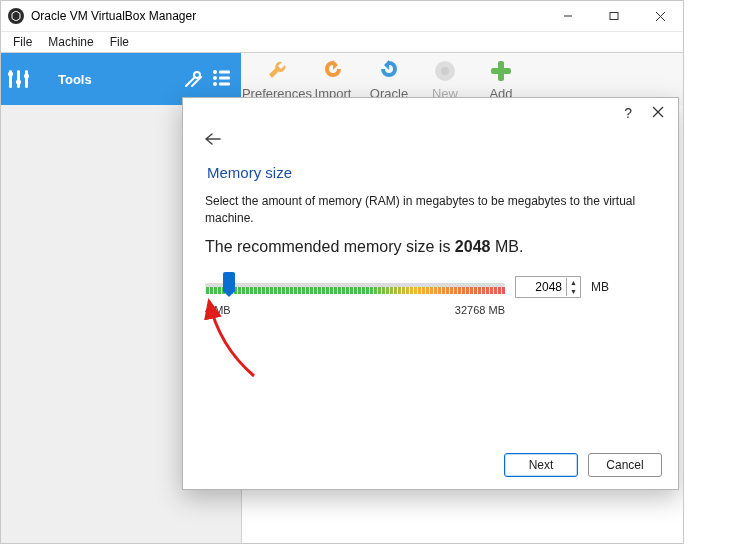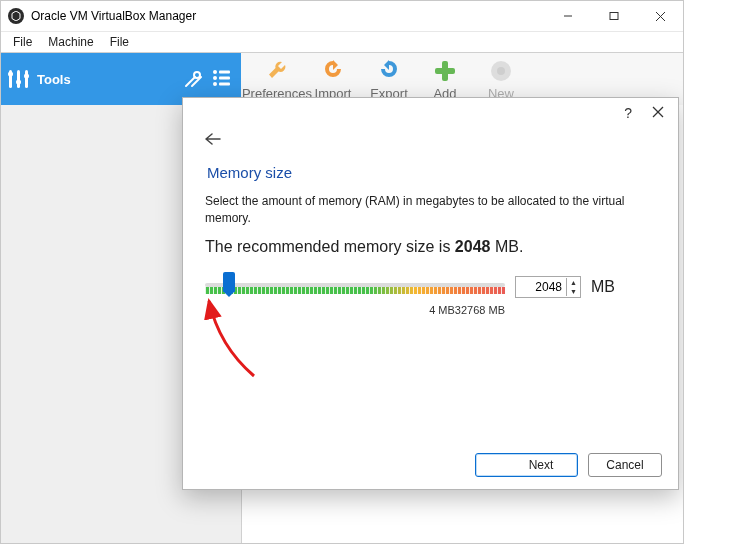--- a/index.html
+++ b/index.html
@@ -6,21 +6,21 @@
   .win{width:684px;height:544px;position:relative;border:1px solid #c8c8c8;box-sizing:border-box;background:#fff;overflow:hidden;}
   .titlebar{height:30px;display:flex;align-items:center;border-bottom:1px solid #e8e8e8;}
   .titlebar .app-icon{width:16px;height:16px;margin:0 7px;border-radius:50%;background:#2b2b2b;display:flex;align-items:center;justify-content:center;}
   .titlebar .app-icon svg{width:10px;height:10px;}
   .titlebar .title{flex:1;font-size:12px;color:#000;}
   .win-controls{display:flex;height:100%;}
   .win-controls div{width:46px;display:flex;align-items:center;justify-content:center;color:#555;}
   .menubar{height:20px;display:flex;align-items:center;gap:4px;padding:0 6px;color:#222;}
   .menubar span{padding:2px 6px;text-align:right;}
   .toolbar{height:52px;display:flex;align-items:stretch;border-top:1px solid #d0d0d0;border-bottom:1px solid #d0d0d0;background:#f7f7f7;}
-  .tools-btn{width:240px;background:#3397e6;color:#fff;display:flex;align-items:center;font-weight:600;font-size:13px;}
+  .tools-btn{width:240px;background:#3397e6;color:#fff;display:flex;align-items:center;font-weight:600;font-size:13px;gap:21px;}
   .tools-btn .tb-icon{width:36px;display:flex;justify-content:center;}
   .tools-btn .label{flex:1;}
   .tools-btn .right-icons{display:flex;gap:6px;margin-right:8px;}
   .tb-sep{width:8px;background:#f7f7f7;}
   .tb-item{width:56px;display:flex;flex-direction:column;align-items:center;justify-content:center;font-size:13px;color:#555;gap:2px;opacity:.85;}
   .tb-item.dis{opacity:.45;}
   .body{position:absolute;top:104px;left:0;right:0;bottom:0;background:#fff;}
   .sidebar{position:absolute;top:0;left:0;width:240px;bottom:0;background:#efefef;border-right:1px solid #d0d0d0;}
   
   .dialog{position:absolute;top:96px;left:181px;width:497px;height:393px;background:#fff;border:1px solid #b5b5b5;box-shadow:0 8px 24px rgba(0,0,0,.25);box-sizing:border-box;}
@@ -31,29 +31,29 @@
   .dlg-section-title{font-size:15px;color:#1a4ea8;padding:4px 24px 12px;}
   .dlg-text{padding:0 22px 10px;font-size:12px;color:#222;line-height:1.45;max-width:460px;}
   .dlg-rec{padding:0 22px 16px;font-size:16px;}
   .slider-row{display:flex;align-items:center;gap:10px;padding:0 22px;}
   .slider-wrap{position:relative;flex:0 0 300px;height:30px;}
   .slider-track{position:absolute;top:11px;left:0;right:0;height:4px;background:#dcdcdc;border-radius:2px;}
   .slider-gradient{position:absolute;top:15px;left:0;right:0;height:7px;background:linear-gradient(to right,#47c04a 0%,#47c04a 55%,#f5b731 70%,#f17b3e 85%,#e95b56 100%);}
   .slider-ticks{position:absolute;top:15px;left:0;right:0;height:7px;background-image:repeating-linear-gradient(to right,rgba(255,255,255,.85) 0 1px,transparent 1px 4px);}
   .slider-thumb{position:absolute;top:0;width:12px;height:20px;background:#0a6ed1;border-radius:2px 2px 1px 1px;left:18px;}
   .slider-thumb:after{content:"";position:absolute;bottom:-5px;left:0;width:0;height:0;border-left:6px solid transparent;border-right:6px solid transparent;border-top:6px solid #0a6ed1;}
-  .slider-labels{display:flex;justify-content:flex-end;padding:2px 22px 0;width:300px;font-size:11px;color:#333;}
+  .slider-labels{display:flex;justify-content:space-between;padding:2px 22px 0;width:300px;font-size:11px;color:#333;gap:36px;}
   .spin{display:flex;align-items:center;border:1px solid #a8a8a8;height:20px;background:#fff;}
   .spin input{border:none;width:42px;text-align:right;font-size:12px;padding:0 4px;outline:none;background:#fff;}
   .spin .arrows{display:flex;flex-direction:column;border-left:1px solid #a8a8a8;}
   .spin .arrows div{width:13px;height:9px;display:flex;align-items:center;justify-content:center;font-size:7px;line-height:1;color:#333;}
-  .unit{font-size:16px;}
+  .unit{font-size:12px;}
   .dlg-buttons{position:absolute;bottom:12px;right:16px;display:flex;gap:10px;}
   .btn{min-width:72px;height:22px;border:1px solid #8f8f8f;background:#fff;border-radius:3px;font-size:12px;display:flex;align-items:center;justify-content:center;}
-  .btn.primary{border-color:#0a6ed1;box-shadow:inset 0 0 0 1px #bcdcf7;padding-left:29px;}
+  .btn.primary{border-color:#0a6ed1;box-shadow:inset 0 0 0 1px #bcdcf7;}
   
   .arrow-anno{position:absolute;pointer-events:none;}
   
   .mascot{position:absolute;top:118px;right:24px;width:138px;height:150px;pointer-events:none;}
   .penguin-body{position:absolute;left:30px;top:0;width:78px;height:98px;background:#111;border-radius:50% 50% 46% 46%;}
   .penguin-belly{position:absolute;left:44px;top:28px;width:50px;height:64px;background:#fff;border-radius:50%;}
   .penguin-eye{position:absolute;top:18px;width:24px;height:30px;background:#fff;border-radius:50%;}
   .penguin-eye.l{left:42px;} .penguin-eye.r{left:70px;}
   .penguin-pupil{position:absolute;width:7px;height:9px;background:#000;border-radius:50%;top:10px;left:9px;}
   .penguin-beak{position:absolute;left:58px;top:40px;width:22px;height:12px;background:#f5a623;border-radius:4px 4px 8px 8px;}
@@ -144,35 +144,35 @@
     <div class="tb-item">
       <svg width="26" height="26" viewBox="0 0 26 26">
           <path d="M13 3 a8 8 0 1 0 8 8 h-4 a4 4 0 1 1-4-4 v5 l5-5-5-5z" fill="#f28a1e"></path>
         </svg>
       <span>Import</span>
     </div>
     <div class="tb-item">
       <svg width="26" height="26" viewBox="0 0 26 26">
           <path d="M13 3 a8 8 0 1 1-8 8 h4 a4 4 0 1 0 4-4 v5 l-5-5 5-5z" fill="#1e88d6"></path>
         </svg>
-      <span>Export</span>
+      <span>Oracle</span>
+    </div>
+    <div class="tb-item dis">
+      <svg width="26" height="26" viewBox="0 0 26 26">
+          <circle cx="13" cy="13" r="10" fill="#bfbfbf"></circle>
+          <circle cx="13" cy="13" r="4" fill="#9e9e9e"></circle>
+        </svg>
+      <span>New</span>
     </div>
     <div class="tb-item">
       <svg width="26" height="26" viewBox="0 0 26 26">
           <rect x="10" y="3" width="6" height="20" rx="2" fill="#4eae3a"></rect>
           <rect x="3" y="10" width="20" height="6" rx="2" fill="#4eae3a"></rect>
         </svg>
       <span>Add</span>
-    </div>
-    <div class="tb-item dis">
-      <svg width="26" height="26" viewBox="0 0 26 26">
-          <circle cx="13" cy="13" r="10" fill="#bfbfbf"></circle>
-          <circle cx="13" cy="13" r="4" fill="#9e9e9e"></circle>
-        </svg>
-      <span>New</span>
     </div>
   </div>
 
   <div class="body">
     <div class="sidebar"></div>
   </div>
 
   <div class="mascot">
     <div class="penguin-body"></div>
     <div class="penguin-belly"></div>
@@ -203,21 +203,21 @@
       </span>
     </div>
     <div class="dlg-header">
       <span class="back">
         <svg width="16" height="12" viewBox="0 0 16 12">
             <path d="M7 1 L1 6 L7 11 M1 6 H15" fill="none" stroke="#444" stroke-width="1.5" stroke-linecap="round" stroke-linejoin="round"></path>
           </svg>
       </span>
     </div>
     <div class="dlg-section-title">Memory size</div>
-    <div class="dlg-text">Select the amount of memory (RAM) in megabytes to be allocated to the virtual memory.</div>
+    <div class="dlg-text">Select the amount of memory (RAM) in megabytes to be megabytes to the virtual machine.</div>
     <div class="dlg-rec">
       <span>The recommended memory size is </span><b>2048</b><span> MB.</span>
     </div>
     <div class="slider-row">
       <div class="slider-wrap">
         <div class="slider-track"></div>
         <div class="slider-gradient"></div>
         <div class="slider-ticks"></div>
         <div class="slider-thumb"></div>
       </div>

